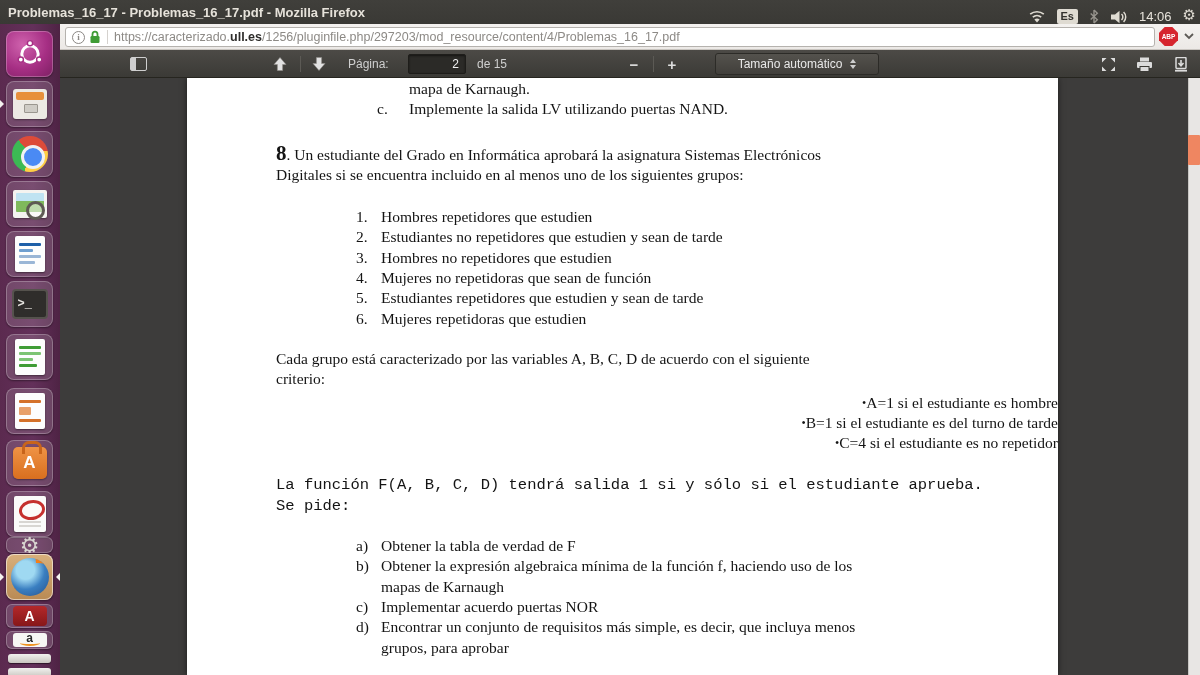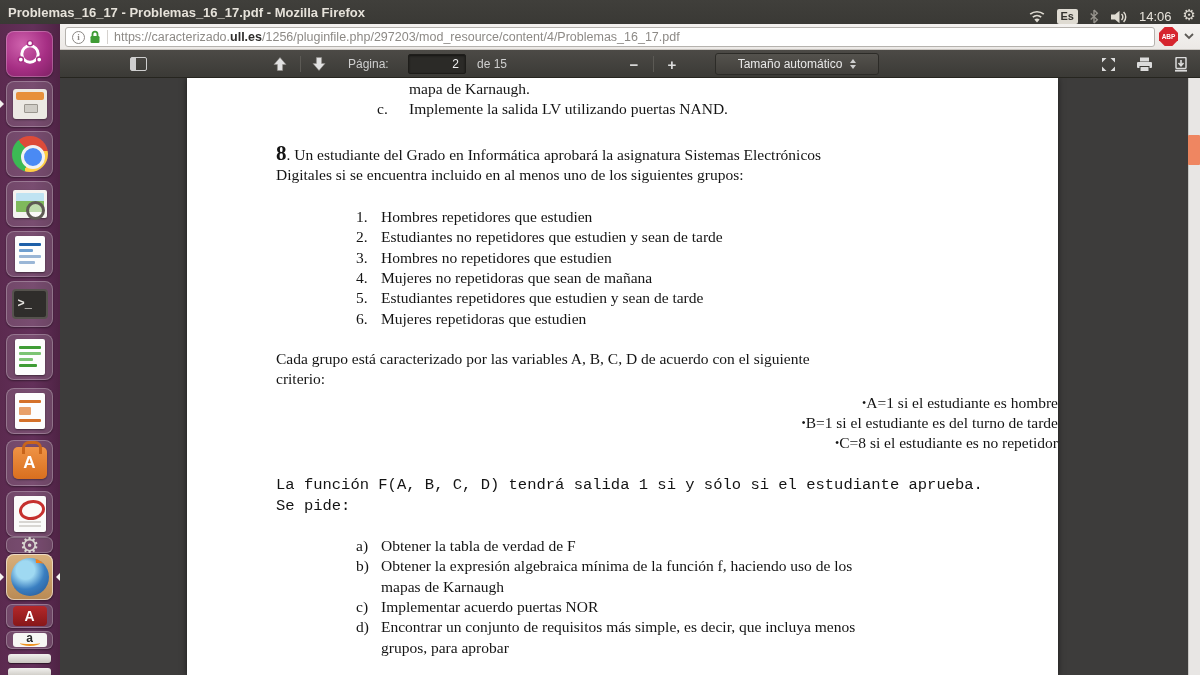--- a/index.html
+++ b/index.html
@@ -359,32 +359,32 @@
 
       <div class="para mt-intro">
         <span class="p8num">8</span><span>. Un estudiante del Grado en Informática aprobará la asignatura Sistemas Electrónicos</span>
       </div>
       <div class="para">Digitales si se encuentra incluido en al menos uno de los siguientes grupos:</div>
 
       <div class="mt-groups">
         <div class="num-row"><span class="lbl">1.</span><span>Hombres repetidores que estudien</span></div>
         <div class="num-row"><span class="lbl">2.</span><span>Estudiantes no repetidores que estudien y sean de tarde</span></div>
         <div class="num-row"><span class="lbl">3.</span><span>Hombres no repetidores que estudien</span></div>
-        <div class="num-row"><span class="lbl">4.</span><span>Mujeres no repetidoras que sean de mañana</span></div>
+        <div class="num-row"><span class="lbl">4.</span><span>Mujeres no repetidoras que sean de función</span></div>
         <div class="num-row"><span class="lbl">5.</span><span>Estudiantes repetidores que estudien y sean de tarde</span></div>
         <div class="num-row"><span class="lbl">6.</span><span>Mujeres repetidoras que estudien</span></div>
       </div>
 
       <div class="para mt-cada">Cada grupo está caracterizado por las variables A, B, C, D de acuerdo con el siguiente</div>
       <div class="para">criterio:</div>
 
       <div class="mt-bul">
         <div class="bullet-row"><span class="dot">•</span><span>A=1 si el estudiante es hombre</span></div>
         <div class="bullet-row"><span class="dot">•</span><span>B=1 si el estudiante es del turno de tarde</span></div>
-        <div class="bullet-row"><span class="dot">•</span><span>C=8 si el estudiante es no repetidor</span></div>
+        <div class="bullet-row"><span class="dot">•</span><span>C=4 si el estudiante es no repetidor</span></div>
       </div>
 
       <div class="para mt-func">La función F(A, B, C, D) tendrá salida 1 si y sólo si el estudiante aprueba. Se pide:</div>
 
       <div class="mt-tasks">
         <div class="task-row"><span class="lbl">a)</span><span>Obtener la tabla de verdad de F</span></div>
         <div class="task-row"><span class="lbl">b)</span><span>Obtener la expresión algebraica mínima de la función f, haciendo uso de los</span></div>
         <div class="wrap2">mapas de Karnaugh</div>
         <div class="task-row"><span class="lbl">c)</span><span>Implementar acuerdo puertas NOR</span></div>
         <div class="task-row"><span class="lbl">d)</span><span>Encontrar un conjunto de requisitos más simple, es decir, que incluya menos</span></div>

